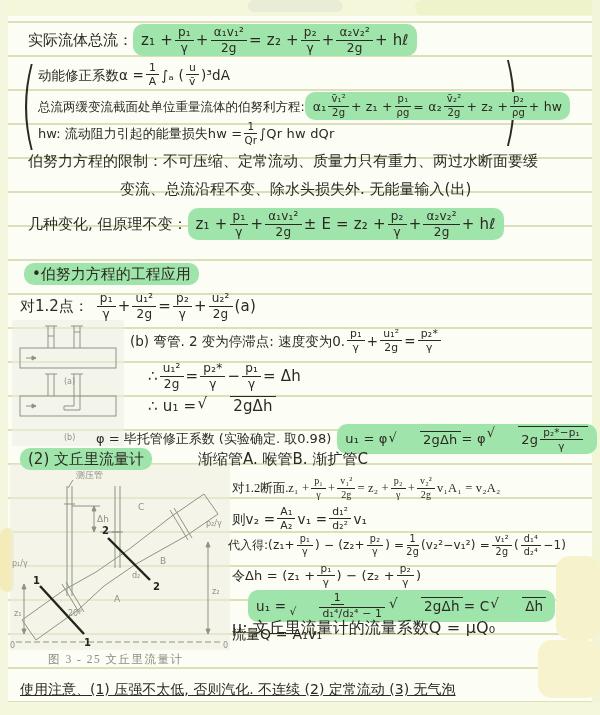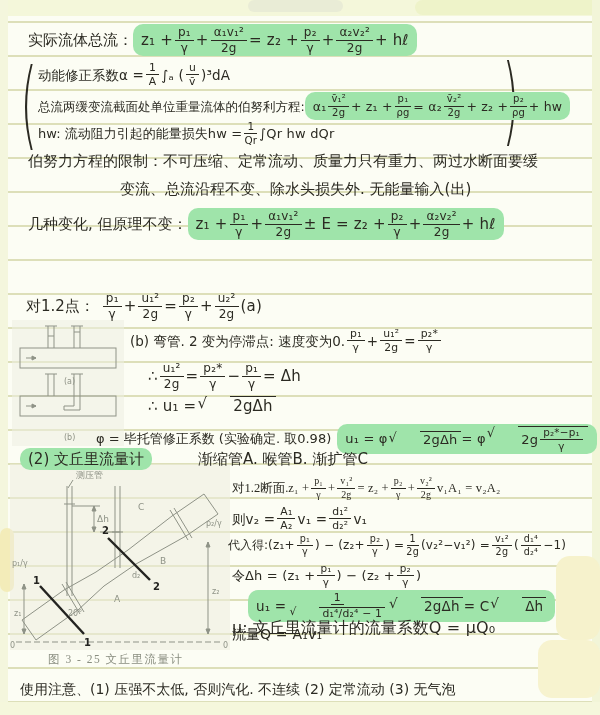--- a/index.html
+++ b/index.html
@@ -217,22 +217,25 @@
             <span class="num">α₁v₁²</span>
             <span class="den">2g</span>
           </span> ± E = z₂ + <span class="frac">
             <span class="num">p₂</span>
             <span class="den">γ</span>
           </span> + <span class="frac">
             <span class="num">α₂v₂²</span>
             <span class="den">2g</span>
           </span> + hℓ</span>
       </div>
+      <div class="line" style="left: 24px; top: 263px;">
+        <span class="seg hl">•伯努力方程的工程应用</span>
+      </div>
       <div class="line" style="left: 20px; top: 292px;">
-        <span class="seg" style="margin-left: 6px;">对1.2点：</span>
+        <span class="seg" style="">对1.2点：</span>
         <span class="seg math" style="margin-left: 6px;"><span class="frac">
             <span class="num">p₁</span>
             <span class="den">γ</span>
           </span> + <span class="frac">
             <span class="num">u₁²</span>
             <span class="den">2g</span>
           </span> = <span class="frac">
             <span class="num">p₂</span>
             <span class="den">γ</span>
           </span> + <span class="frac">
@@ -359,17 +362,17 @@
           </span></span>
       </div>
       <div class="line" style="left: 232px; top: 626px; font-size: 14px;">
         <span class="seg">流量 </span>
         <span class="seg math">Q = A₁v₁</span>
       </div>
       <div class="line" style="left: 232px; top: 618px; font-size: 16px;">
         <span class="seg">μ: 文丘里流量计的流量系数  </span>
         <span class="seg math">Q = μQ₀</span>
       </div>
-      <div class="line" style="left: 20px; top: 681px; font-size: 14px;">
+      <div class="line" style="left: 20px; top: 681px; font-size: 14px; text-decoration: underline;">
         <span class="seg">使用注意、(1) 压强不太低, 否则汽化. 不连续  (2) 定常流动  (3) 无气泡</span>
       </div>
     </div>
 </div>
 
 </body></html>

